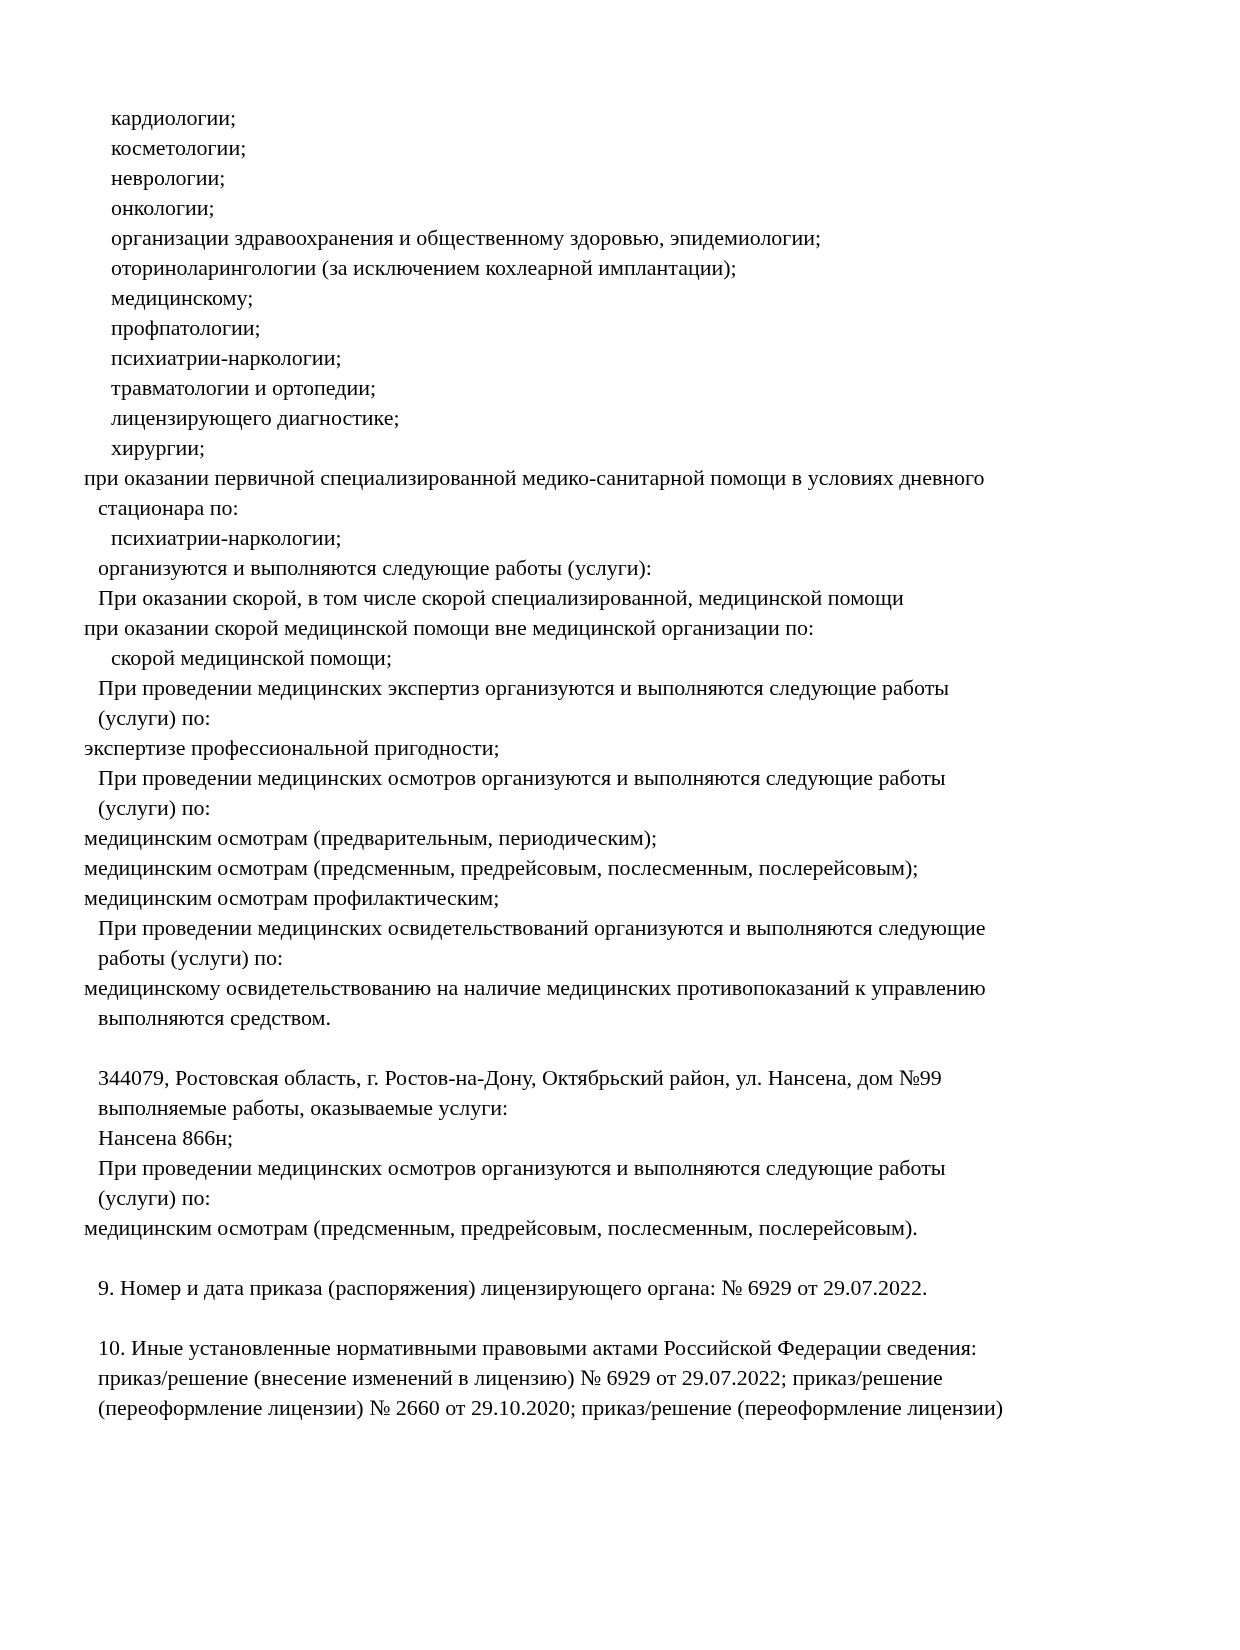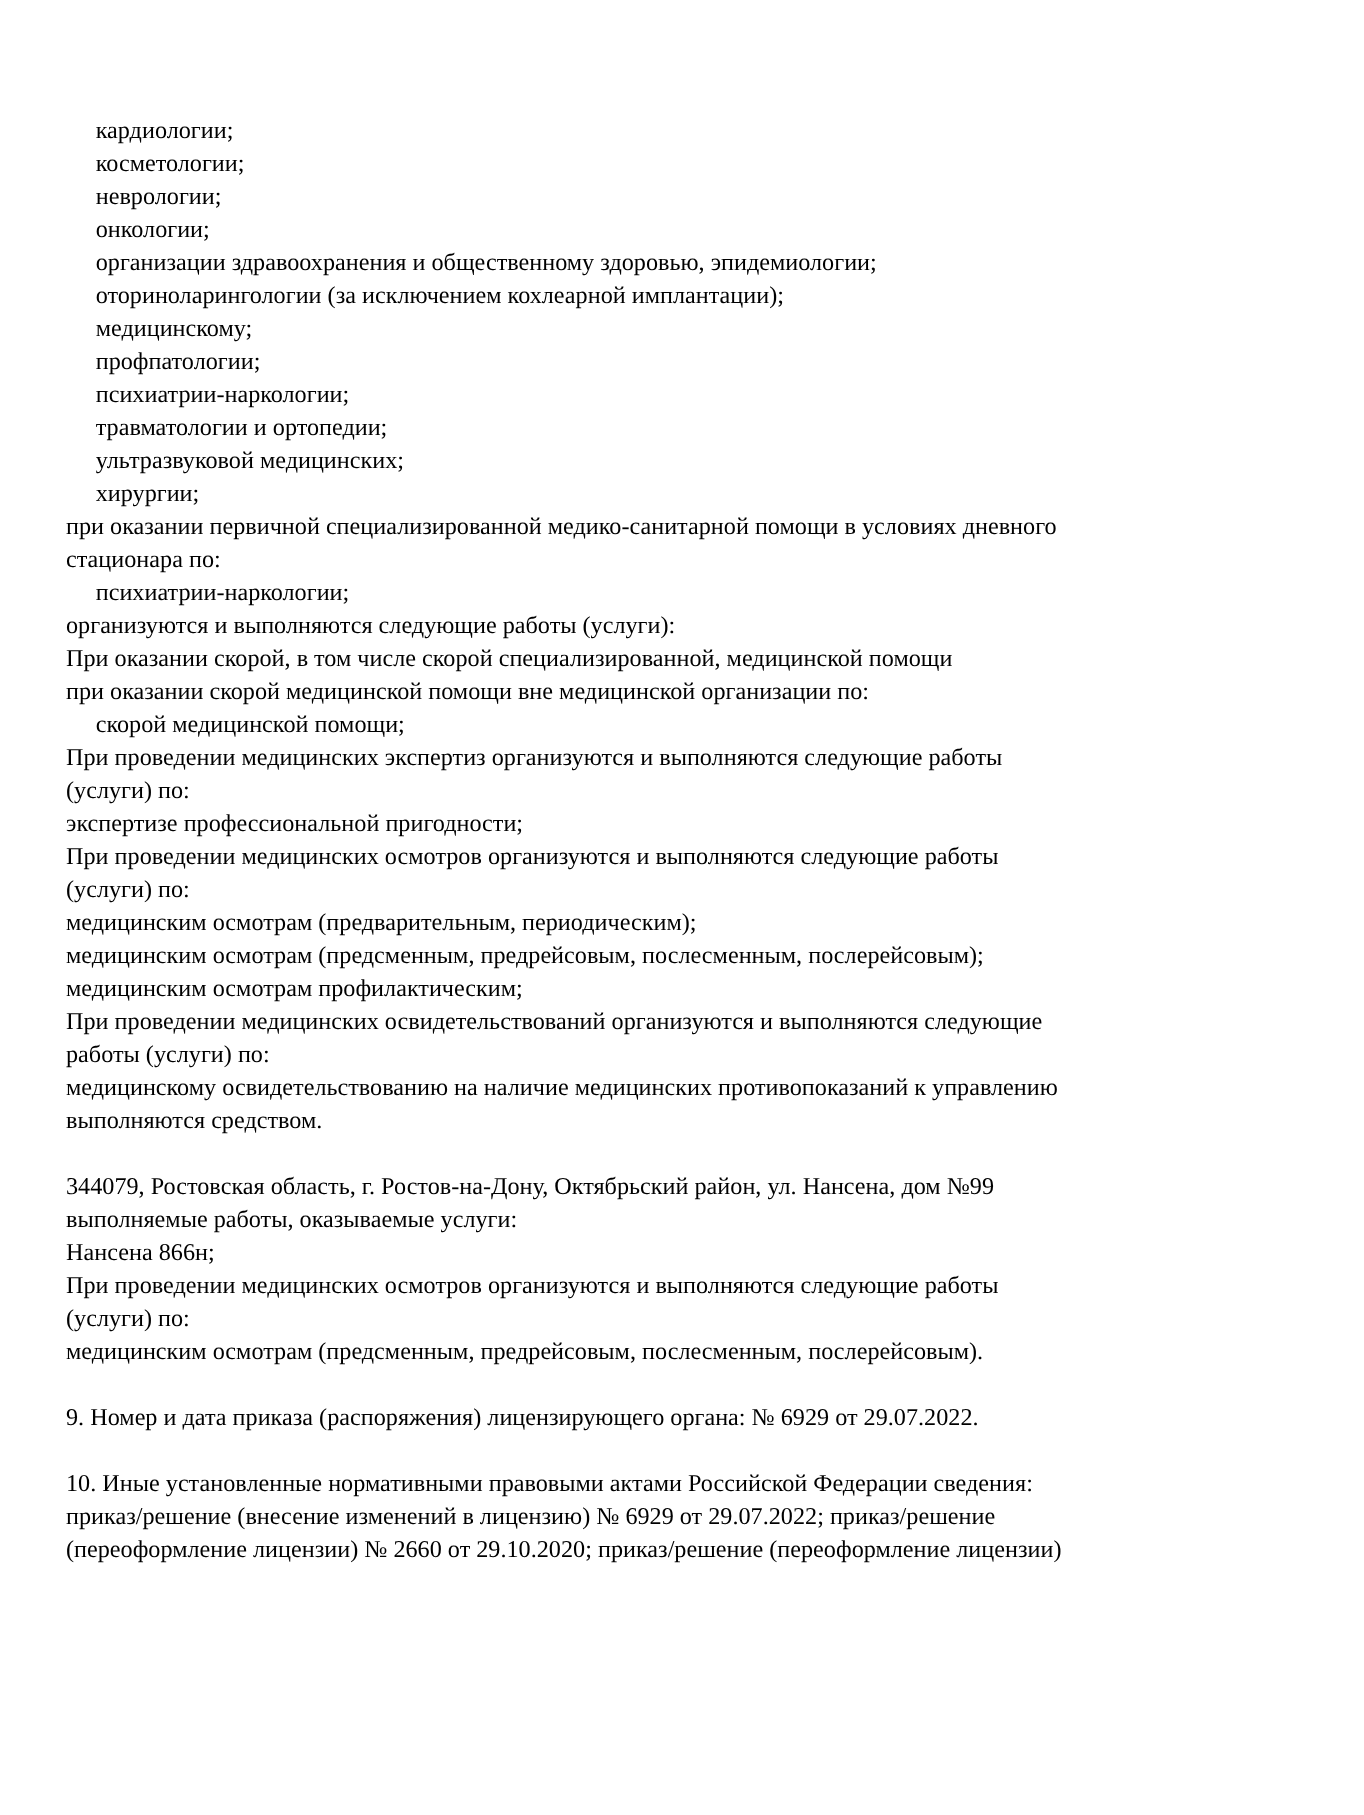--- a/index.html
+++ b/index.html
@@ -9,53 +9,53 @@
   body {
     width: 1240px;
     height: 1650px;
     background: #ffffff;
     overflow: hidden;
   }
   .page {
     box-sizing: border-box;
     width: 1240px;
     height: 1650px;
-    padding: 103px 120px 0 60px;
+    padding: 103px 120px 0 84px;
     background: #ffffff;
   }
   .doc-body {
     font-family: "Liberation Serif", "DejaVu Serif", serif;
     font-size: 22px;
     line-height: 30px;
     color: #000000;
   }
   .line {
     min-height: 30px;
     white-space: pre;
   }
-  .ind0 { margin-left: 0; font-family: Liberation Serif, serif; }
+  .ind0 { margin-left: 14px; font-family: Liberation Serif, serif; }
   .ind1 { }
   .ind2 { margin-left: 27px; }
 </style>
 </head>
 <body>
 
 <div class="page">
   <div class="doc-body" id="doc-lines">
       <div class="line ind2">кардиологии;</div>
       <div class="line ind2">косметологии;</div>
       <div class="line ind2">неврологии;</div>
       <div class="line ind2">онкологии;</div>
       <div class="line ind2">организации здравоохранения и общественному здоровью, эпидемиологии;</div>
       <div class="line ind2">оториноларингологии (за исключением кохлеарной имплантации);</div>
       <div class="line ind2">медицинскому;</div>
       <div class="line ind2">профпатологии;</div>
       <div class="line ind2">психиатрии-наркологии;</div>
       <div class="line ind2">травматологии и ортопедии;</div>
-      <div class="line ind2">ультразвуковой медицинских;</div>
+      <div class="line ind2">лицензирующего диагностике;</div>
       <div class="line ind2">хирургии;</div>
       <div class="line ind1">при оказании первичной специализированной медико-санитарной помощи в условиях дневного</div>
       <div class="line ind0">стационара по:</div>
       <div class="line ind2">психиатрии-наркологии;</div>
       <div class="line ind0">организуются и выполняются следующие работы (услуги):</div>
       <div class="line ind0">При оказании скорой, в том числе скорой специализированной, медицинской помощи</div>
       <div class="line ind1">при оказании скорой медицинской помощи вне медицинской организации по:</div>
       <div class="line ind2">скорой медицинской помощи;</div>
       <div class="line ind0">При проведении медицинских экспертиз организуются и выполняются следующие работы</div>
       <div class="line ind0">(услуги) по:</div>

